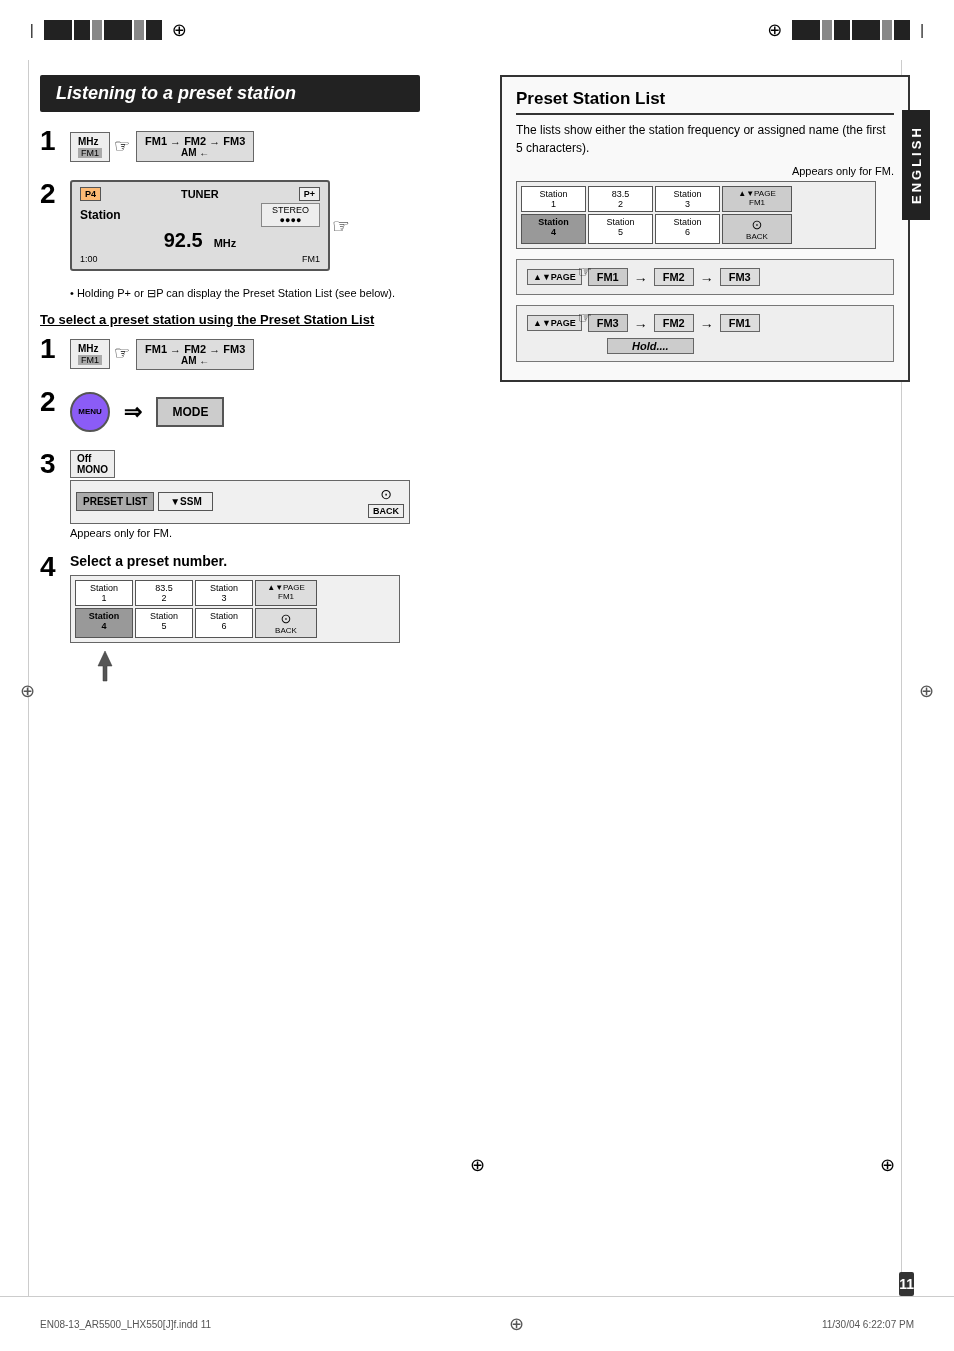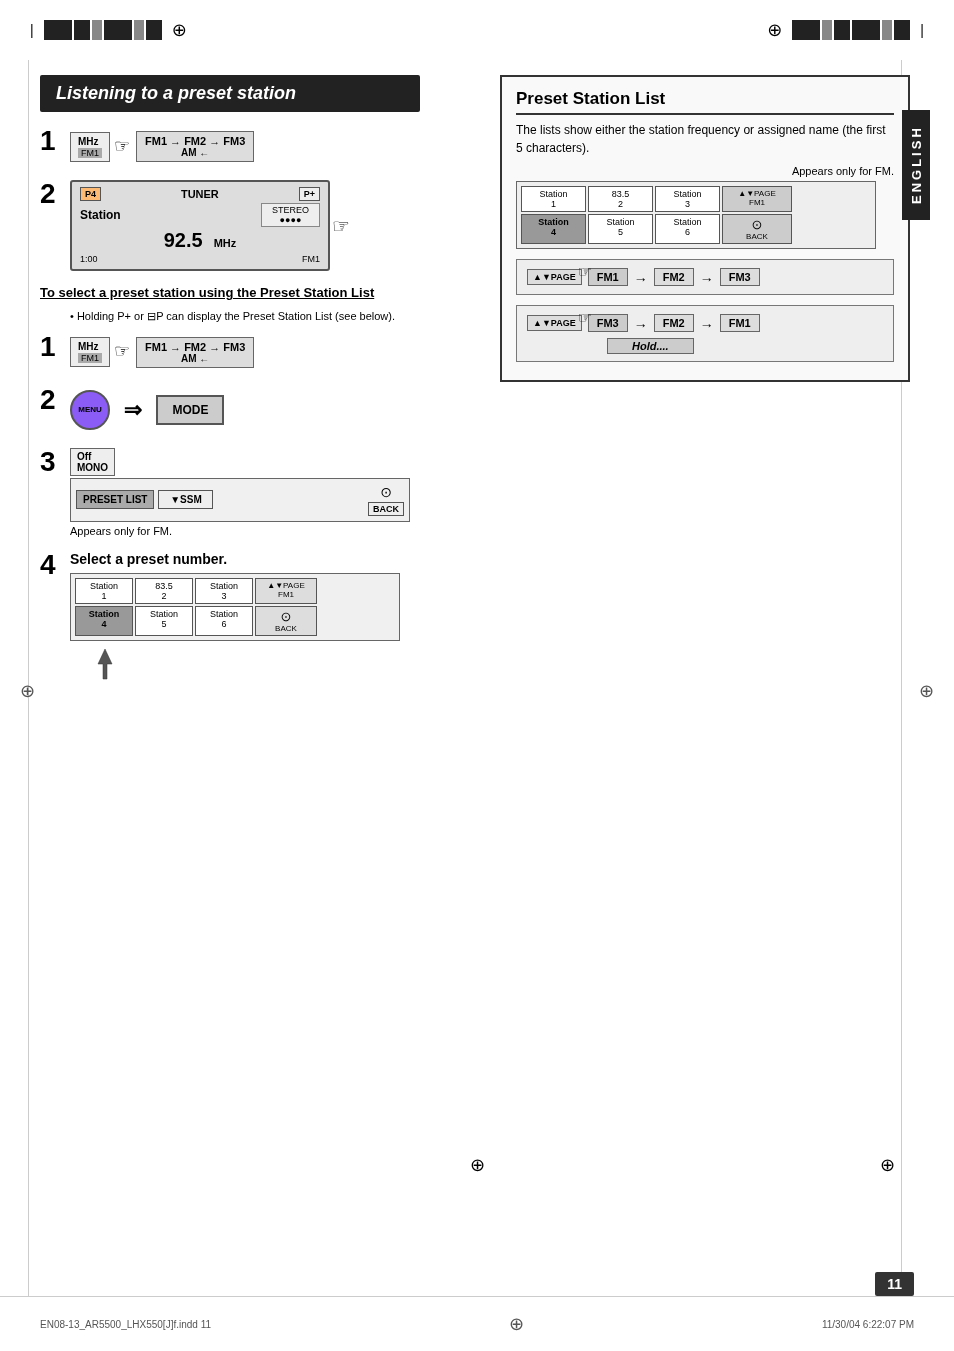--- a/index.html
+++ b/index.html
@@ -210,26 +210,26 @@
           <div style="display:flex;justify-content:space-between;font-size:9px;">
             <span>1:00</span>
             <span>FM1</span>
           </div>
           
           <span style="position:absolute;right:-22px;top:50%;transform:translateY(-50%);font-size:20px;">☞</span>
         </div>
       </div>
     </div>
 
-    <div style="font-size:13px;font-weight:bold;text-decoration:underline;margin:10px 0 8px 0;">To select a preset station using the Preset Station List</div>
-
     <div style="margin:4px 0 8px 30px;font-size:11px;line-height:1.5;">
       <span>•</span>
       <span>Holding P+ or ⊟P can display the Preset Station List (see below).</span>
     </div>
+
+    <div style="font-size:13px;font-weight:bold;text-decoration:underline;margin:10px 0 8px 0;">To select a preset station using the Preset Station List</div>
 
     <div class="step-block">
       <span class="step-num">1</span>
       <div class="step-content">
         <div style="display:flex;align-items:center;gap:4px;margin:4px 0;">
           <div style="border:1px solid #666;background:#eee;padding:3px 7px;font-size:11px;display:flex;flex-direction:column;align-items:flex-start;">
             <span style="font-size:10px;font-weight:bold;">MHz</span>
             <span style="font-size:9px;background:#aaa;padding:0 3px;margin-top:1px;">FM1</span>
           </div>
           <svg width="18" height="30">
@@ -391,16 +391,16 @@
   </div>
 
 </div>
 
 <div class="bottom-bar">
   <span style="font-size:10px;">EN08-13_AR5500_LHX550[J]f.indd  11</span>
   <span style="font-size:18px;">⊕</span>
   <span style="font-size:10px;">11/30/04  6:22:07 PM</span>
 </div>
 
-<div style="position:absolute;bottom:55px;right:40px;background:#333;color:#fff;padding:4px 12px;font-size:14px;font-weight:bold;border-radius:2px;">11</div>
+<div style="position:absolute;bottom:55px;right:40px;background:#333;color:#fff;padding:4px 0;font-size:14px;font-weight:bold;border-radius:2px;">11</div>
 
 <div style="position:absolute;left:20px;top:680px;font-size:18px;color:#555;">⊕</div>
 <div style="position:absolute;right:20px;top:680px;font-size:18px;color:#555;">⊕</div>
 
 </body></html>

